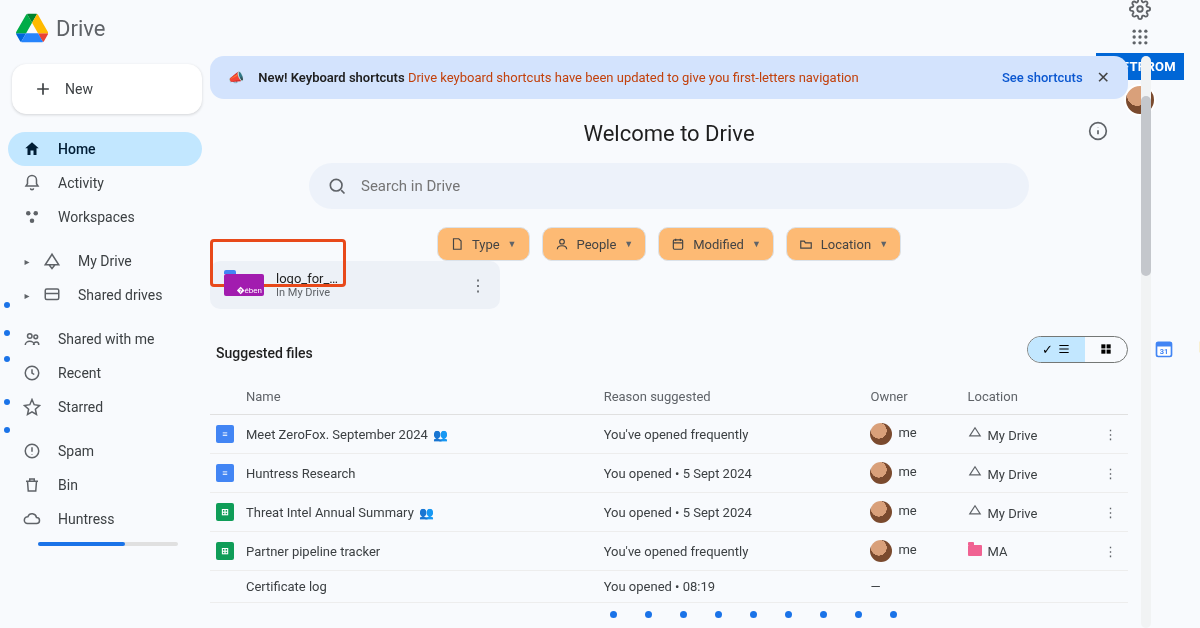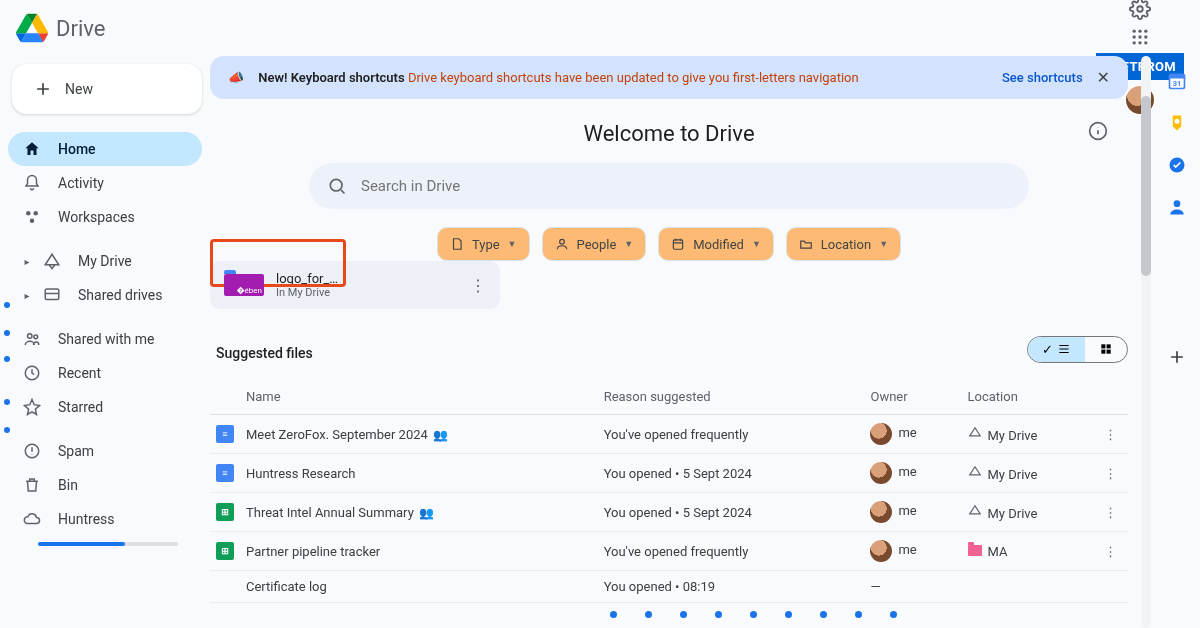--- a/index.html
+++ b/index.html
@@ -75,21 +75,21 @@
 .row-avatar { width:22px; height:22px; border-radius:50%; background:radial-gradient(circle at 40% 35%, #d9a07a 0 40%, #7a4a2e 41% 100%); display:inline-block; vertical-align:middle; margin-right:6px; }
 .loc-icon { color:#5f6368; margin-right:6px; }
 .more-v { color:#5f6368; cursor:pointer; }
 .shared-badge { color:#5f6368; font-size:12px; margin-left:6px; }
 
 
 .scrollbar { width:10px; background:#f1f3f4; border-radius:5px; margin:0 3px; }
 .scroll-thumb { width:100%; height:180px; background:#c4c7cc; border-radius:5px; margin-top:40px; }
 
 
-.rail { width:46px; display:flex; flex-direction:column; align-items:center; gap:20px; padding-top:14px; }
+.rail { width:46px; display:flex; flex-direction:row; align-items:center; gap:20px; padding-top:14px; }
 .rail .ritem { width:22px; height:22px; display:flex; align-items:center; justify-content:center; cursor:pointer; border-radius:4px; }
 
 
 .blue-dots { position:absolute; bottom:10px; left:400px; display:flex; gap:28px; }
 .blue-dots span { width:7px; height:7px; background:#1a73e8; border-radius:50%; }
 
 .pink-folder { width:14px; height:11px; background:#f06292; display:inline-block; border-radius:1px; margin-right:6px; position:relative; }
 .pink-folder::before { content:''; position:absolute; top:-3px; left:0; width:6px; height:3px; background:#f06292; border-radius:1px 1px 0 0; }
 </style>
 </head>

